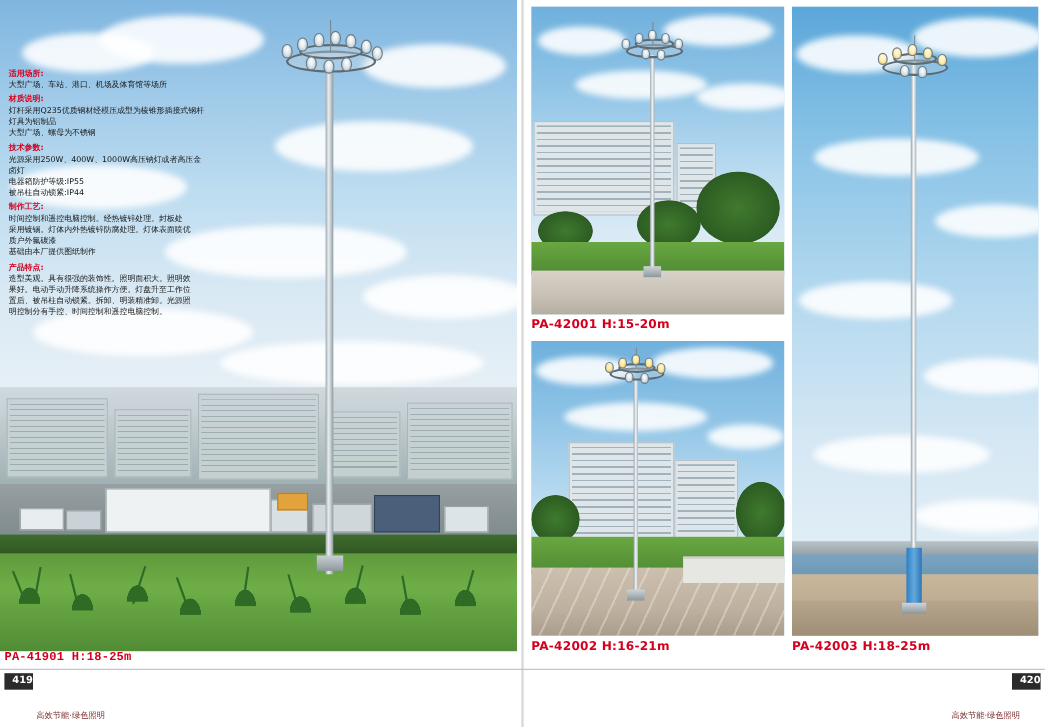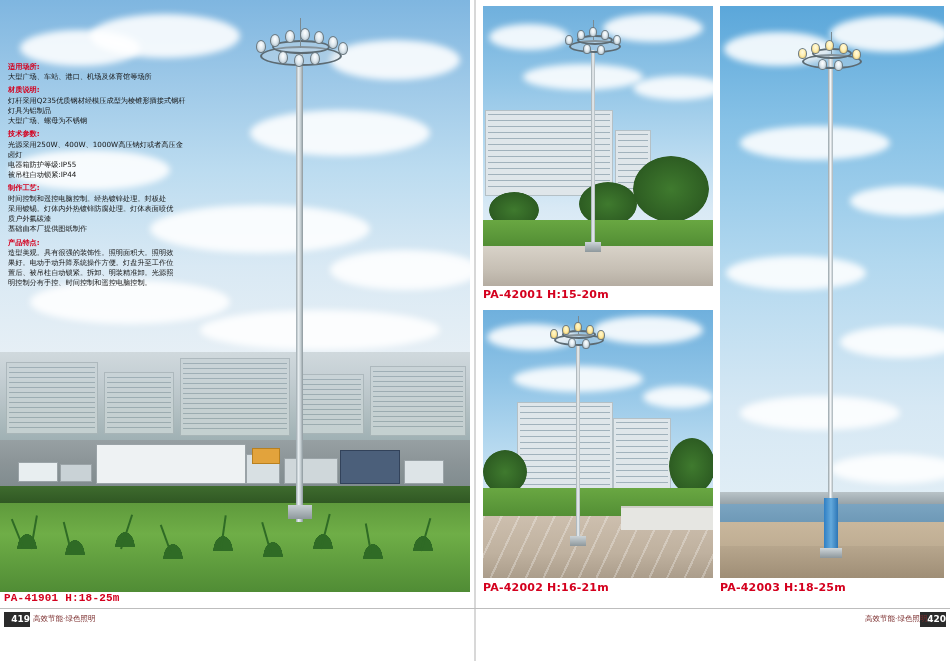--- a/index.html
+++ b/index.html
@@ -219,21 +219,21 @@
     color: #fff;
     font-size: 9px;
     font-weight: bold;
     text-align: right;
     line-height: 15px;
   }
   .folio-l { left: 4px; }
   .folio-r { left: 920px; }
   .footer-text {
     position: absolute;
-    top: 614px;
+    top: 646px;
     font-size: 7.5px;
     color: #7a2b2b;
     white-space: nowrap;
   }
   .ft-l { left: 33px; }
   .ft-r { left: 865px; }
 </style>
 </head>
 <body>
 

